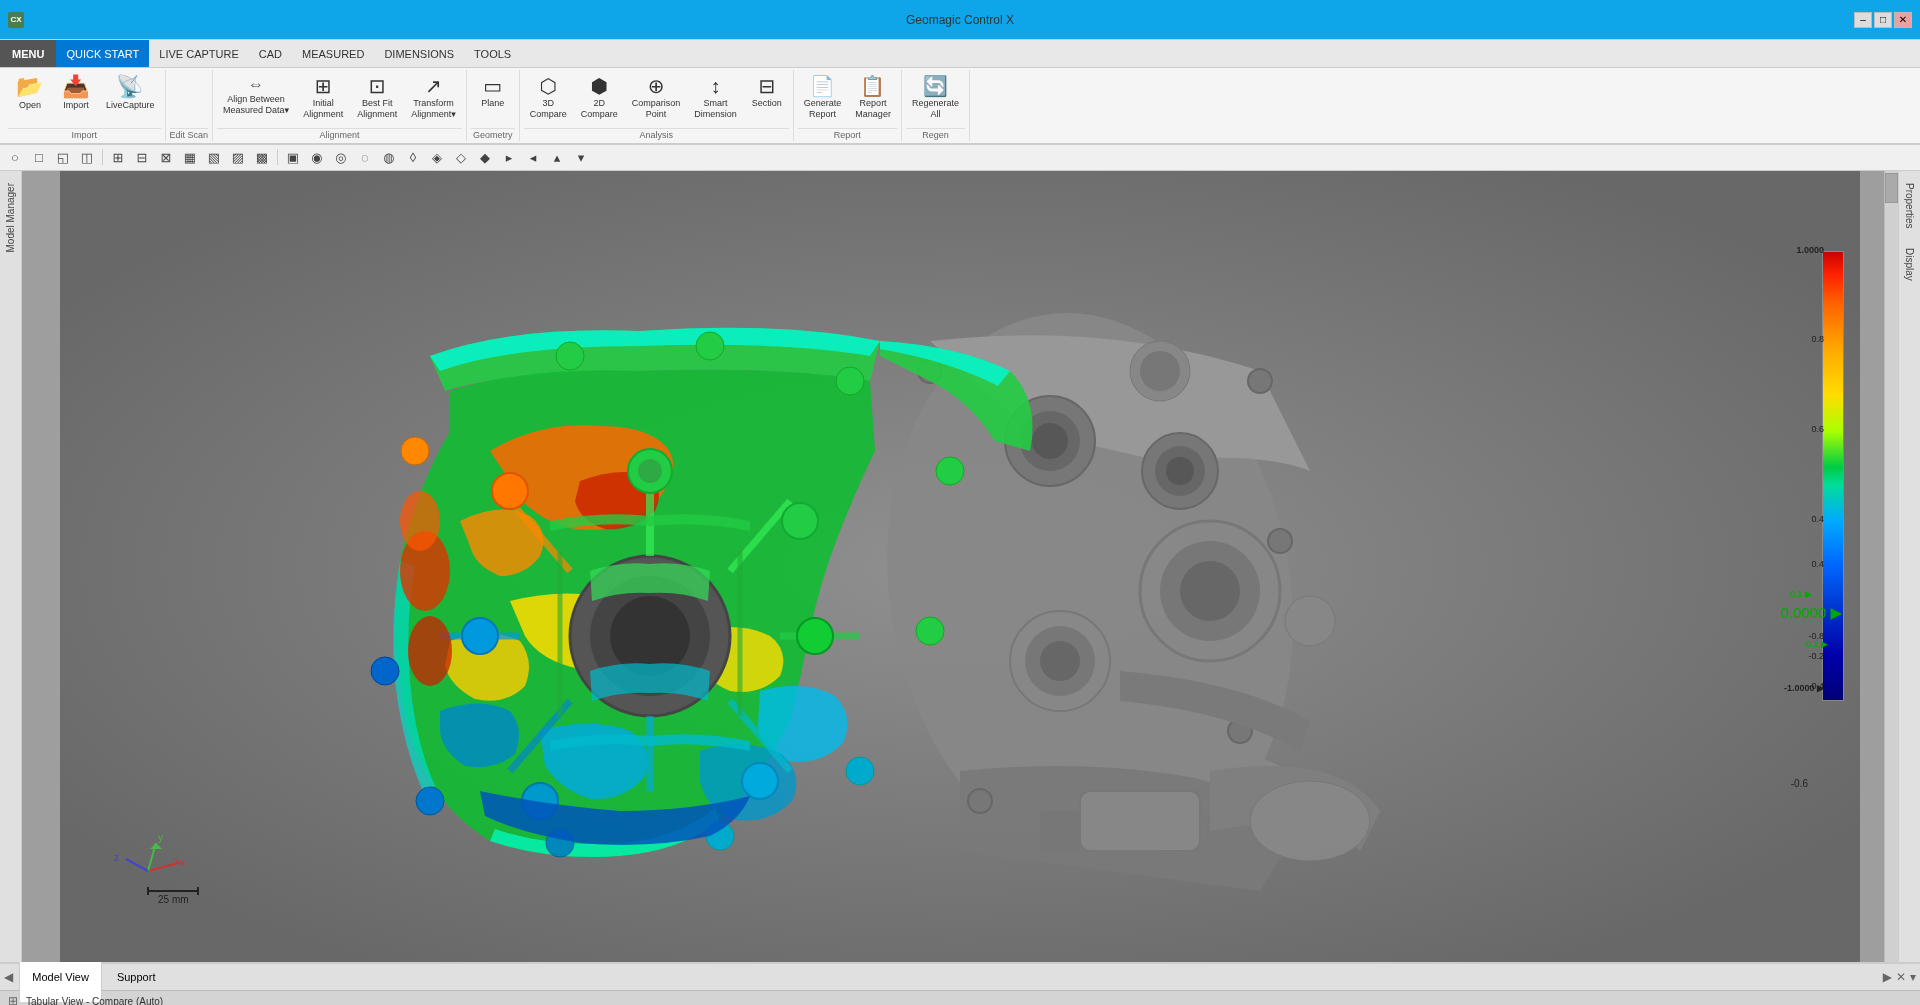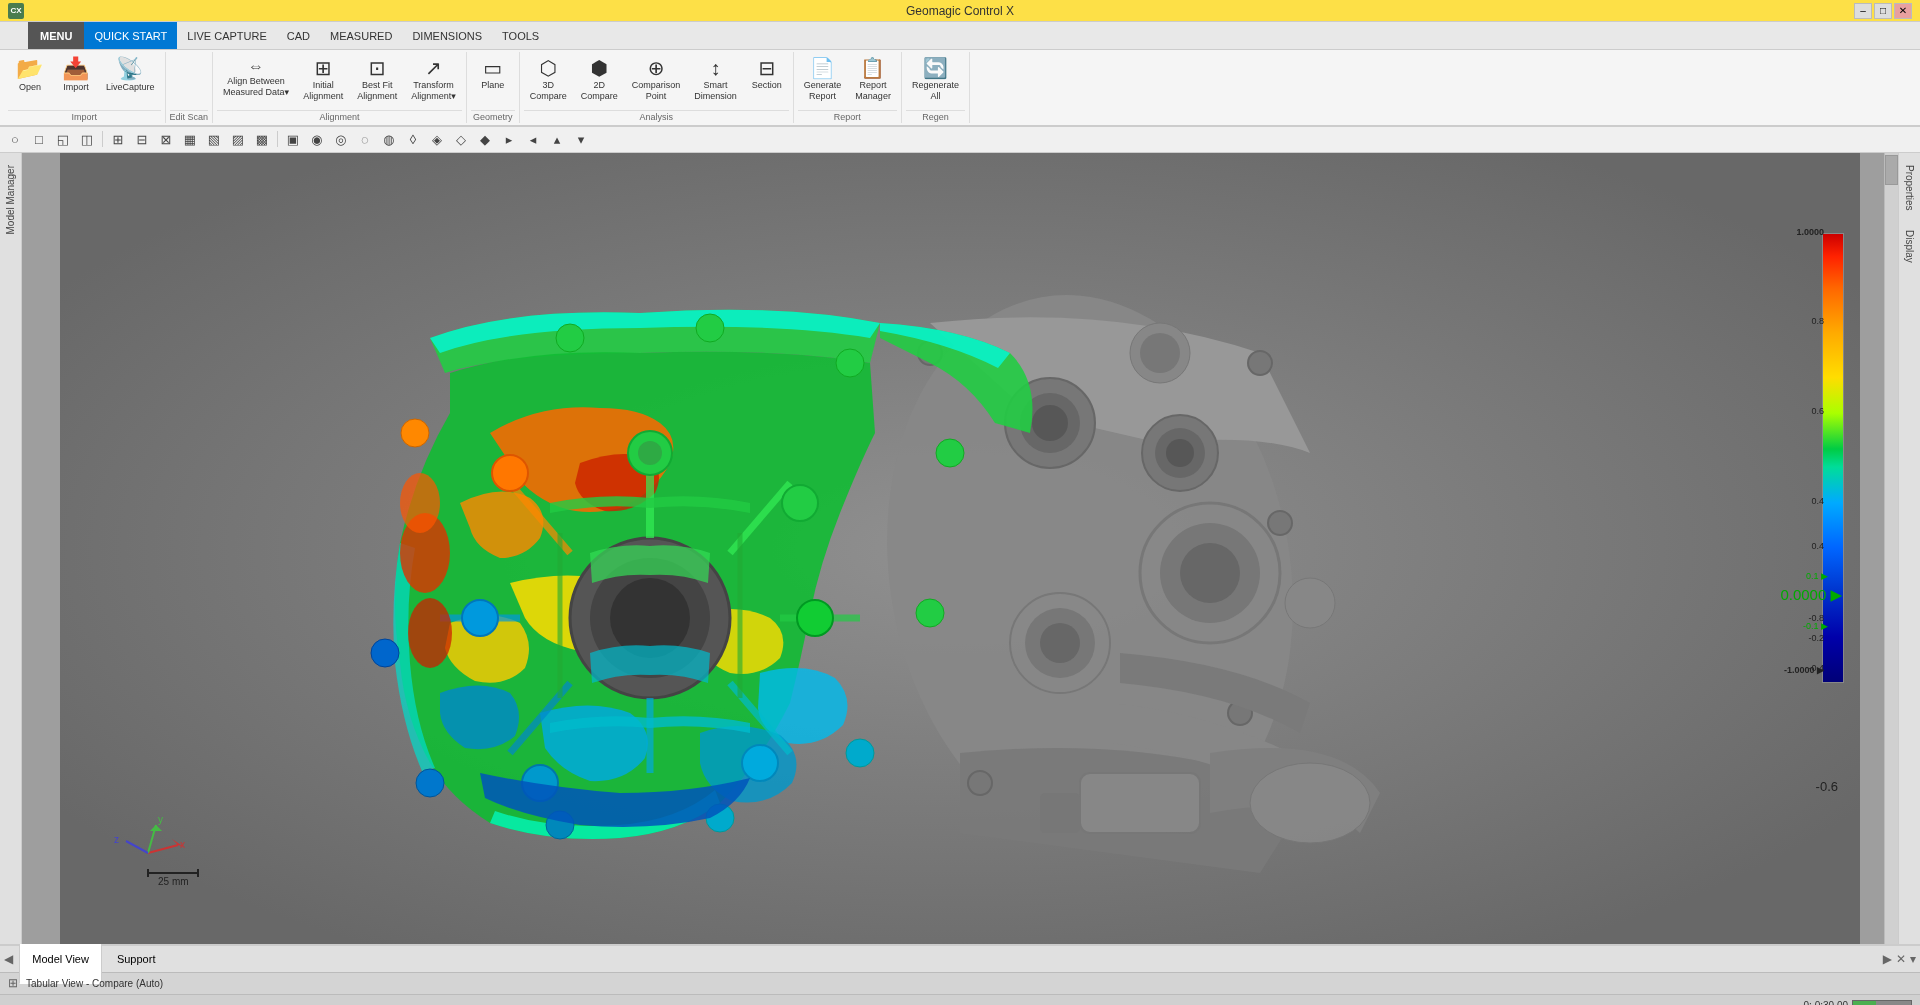--- a/index.html
+++ b/index.html
@@ -1,40 +1,40 @@
 <!DOCTYPE html>
 <html><head>
   <meta charset="utf-8">
   <style>
     * { margin: 0; padding: 0; box-sizing: border-box; }
     body { width: 1920px; height: 1005px; background: #c0c0c0; font-family: Arial, sans-serif; font-size: 11px; overflow: hidden; user-select: none; }
 
     
     #titlebar {
-      width: 100%; height: 22px; background: #fde047;
+      width: 100%; height: 40px; background: #0ea5e9;
       display: flex; align-items: center; justify-content: space-between;
       border-bottom: 1px solid #ccc; padding: 0 8px;
     }
     #titlebar .app-icon { width: 16px; height: 16px; background: #4a7c4e; border-radius: 2px; display:flex; align-items:center; justify-content:center; color:white; font-size:9px; font-weight:bold; }
     #titlebar .title { font-size: 12px; color: #333; position:absolute; left:50%; transform:translateX(-50%); }
     #titlebar .win-controls { display:flex; gap:2px; }
     #titlebar .win-btn { width:18px; height:16px; background:#ddd; border:1px solid #bbb; display:flex; align-items:center; justify-content:center; font-size:10px; cursor:pointer; }
     #titlebar .win-btn.close { background:#e8a0a0; }
 
     
     #menubar {
       width: 100%; height: 28px; background: #e8e8e8;
       display: flex; align-items: center; border-bottom: 1px solid #ccc;
     }
     .menu-item {
       padding: 12px 10px; font-size: 11px; color: #333; cursor: pointer;
       height: 100%; display: flex; align-items: center;
     }
     .menu-item:hover, .menu-item.active { background: #0078d4; color: white; }
-    .menu-item.menu-btn { background: #555; color: white; font-weight: bold; padding: 4px 12px; margin-left: 28px; }
+    .menu-item.menu-btn { background: #555; color: white; font-weight: bold; padding: 4px 12px; }
 
     
     #ribbon {
       width: 100%; background: #f5f5f5; border-bottom: 2px solid #ccc;
       display: flex; align-items: stretch; padding: 2px 4px;
     }
     .ribbon-group {
       display: flex; flex-direction: column; align-items: stretch;
       border-right: 1px solid #ddd; padding: 0 4px;
       min-width: fit-content;
@@ -449,27 +449,27 @@
       <div style="position:relative;width:100%;height:100%;">
 
         <div style="position:absolute;left:0;top:20px;width:22px;height:450px;background:linear-gradient(to bottom,#cc0000 0%,#ff2200 5%,#ff6600 12%,#ffaa00 22%,#ffdd00 32%,#aaff00 40%,#00cc44 48%,#00dd99 52%,#00aaff 60%,#0066ff 70%,#0033cc 80%,#0000aa 90%,#000077 100%);border:1px solid #888;"></div>
 
         <span style="position:absolute;right:26px;top:14px;font-size:9px;color:#222;font-weight:bold;white-space:nowrap;">1.0000</span>
         <span style="position:absolute;right:26px;top:103px;font-size:9px;color:#222;white-space:nowrap;">0.8</span>
         <span style="position:absolute;right:26px;top:193px;font-size:9px;color:#222;white-space:nowrap;">0.6</span>
         <span style="position:absolute;right:26px;top:283px;font-size:9px;color:#222;white-space:nowrap;">0.4</span>
         <span style="position:absolute;right:26px;top:328px;font-size:9px;color:#222;white-space:nowrap;">0.4</span>
 
-        <span style="position:absolute;right:22px;top:358px;font-size:9px;color:#00aa00;white-space:nowrap;">0.1 ▶</span>
+        <span style="position:absolute;right:38px;top:358px;font-size:9px;color:#00aa00;white-space:nowrap;">0.1 ▶</span>
         <span style="position:absolute;right:8px;top:373px;font-size:15px;color:#00aa00;white-space:nowrap;">0.0000 ▶</span>
         <span style="position:absolute;right:22px;top:388px;font-size:9px;color:#00aa00;white-space:nowrap;margin-top:20px;">-0.1 ▶</span>
         <span style="position:absolute;right:26px;top:420px;font-size:9px;color:#222;white-space:nowrap;">-0.2</span>
         <span style="position:absolute;right:26px;top:418px;font-size:9px;color:#222;white-space:nowrap;"></span>
         <span style="position:absolute;right:26px;top:450px;font-size:9px;color:#222;white-space:nowrap;">-0.4</span>
-        <span style="position:absolute;right:12px;top:375px;font-size:13px;color:#222;white-space:nowrap;margin-top:76px;top:490px;">-0.6</span>
+        <span style="position:absolute;right:42px;top:375px;font-size:10px;color:#222;white-space:nowrap;margin-top:57px;top:490px;">-0.6</span>
         <span style="position:absolute;right:26px;top:420px;margin-top:100px;"></span>
         <span style="position:absolute;right:26px;bottom:80px;font-size:9px;color:#222;white-space:nowrap;">-0.8</span>
         <span style="position:absolute;right:26px;bottom:28px;font-size:9px;color:#222;font-weight:bold;white-space:nowrap;">-1.0000 ▶</span>
       </div>
     </div>
 
     <div style="position:absolute;right:0;top:0;width:14px;height:100%;background:#d0d0d0;border-left:1px solid #bbb;">
       <div style="width:100%;height:30px;background:#aaa;border:1px solid #999;margin-top:2px;"></div>
     </div>
 

